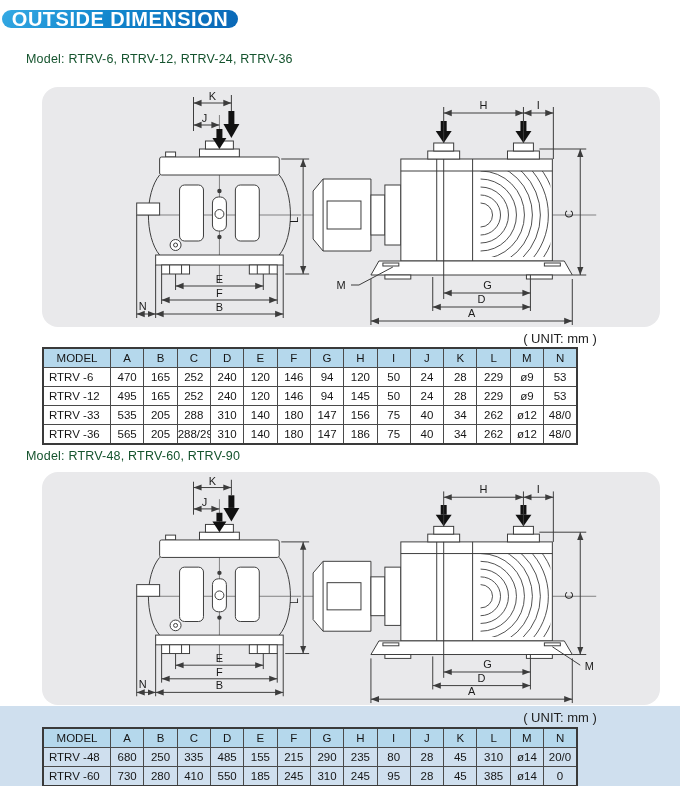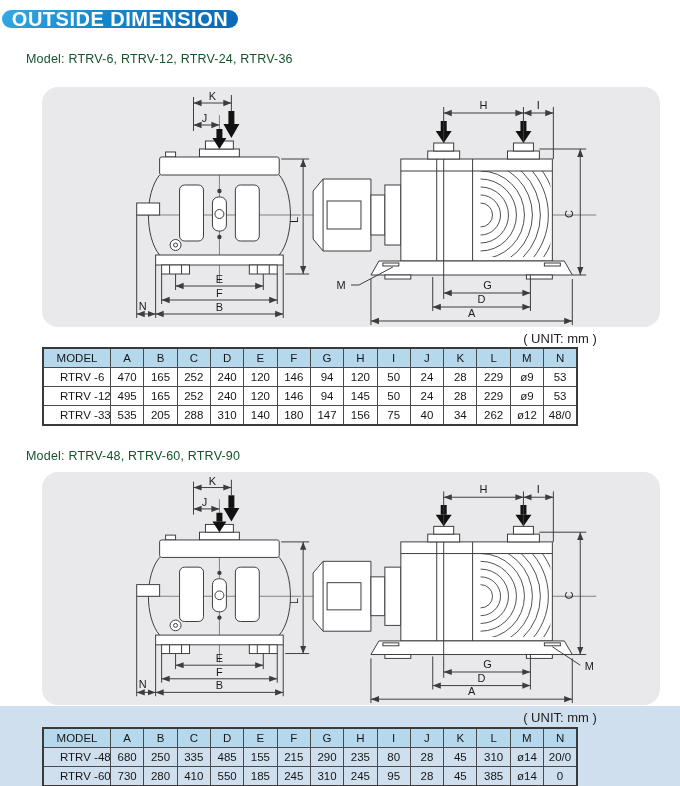--- a/index.html
+++ b/index.html
@@ -41,21 +41,21 @@
     font-size:11.5px;
   }
   table.t1{top:347px;}
   table.t2{top:727px;}
   .dim-table th,.dim-table td{
     border:1px solid #4a4a4a;height:18px;padding:0;text-align:center;
     font-weight:400;color:#161616;overflow:hidden;white-space:nowrap;
   }
   .dim-table th{background:#b5d8ec;}
   .dim-table th.model-col{width:66px;}
-  .dim-table td.model-cell{text-align:left;padding-left:16px;}
+  .dim-table td.model-cell{text-align:left;padding-left:5px;}
   svg text{
     font-family:"Liberation Sans", sans-serif;
     font-size:11px;fill:#1b1b1b;
   }
   .dim{marker-start:url(#arr);marker-end:url(#arr);}
 </style>
 </head>
 <body>
 
 <svg width="0" height="0" style="position:absolute" aria-hidden="true">
@@ -284,20 +284,37 @@
         <td>180</td>
         <td>147</td>
         <td>156</td>
         <td>75</td>
         <td>40</td>
         <td>34</td>
         <td>262</td>
         <td>ø12</td>
         <td>48/0</td>
       </tr>
+      <tr>
+        <td class="model-cell">RTRV -36</td>
+        <td>565</td>
+        <td>205</td>
+        <td>288/296</td>
+        <td>310</td>
+        <td>140</td>
+        <td>180</td>
+        <td>147</td>
+        <td>186</td>
+        <td>75</td>
+        <td>40</td>
+        <td>34</td>
+        <td>262</td>
+        <td>ø12</td>
+        <td>48/0</td>
+      </tr>
     </tbody>
 </table>
 
 <div class="model-label m2">Model: RTRV-48, RTRV-60, RTRV-90</div>
 
 <div class="panel p2">
   <svg width="618" height="233" viewBox="0 0 620 240" preserveAspectRatio="none">
     <use href="#fv"></use>
     <use href="#sv"></use>
     <polyline points="512,180 540,199" fill="none" stroke="#3c3c3c"></polyline>

